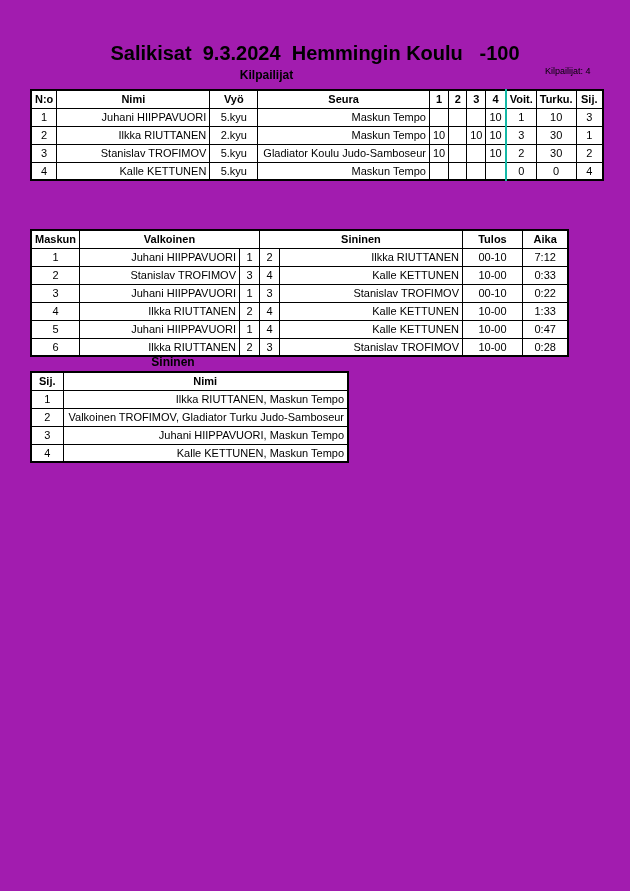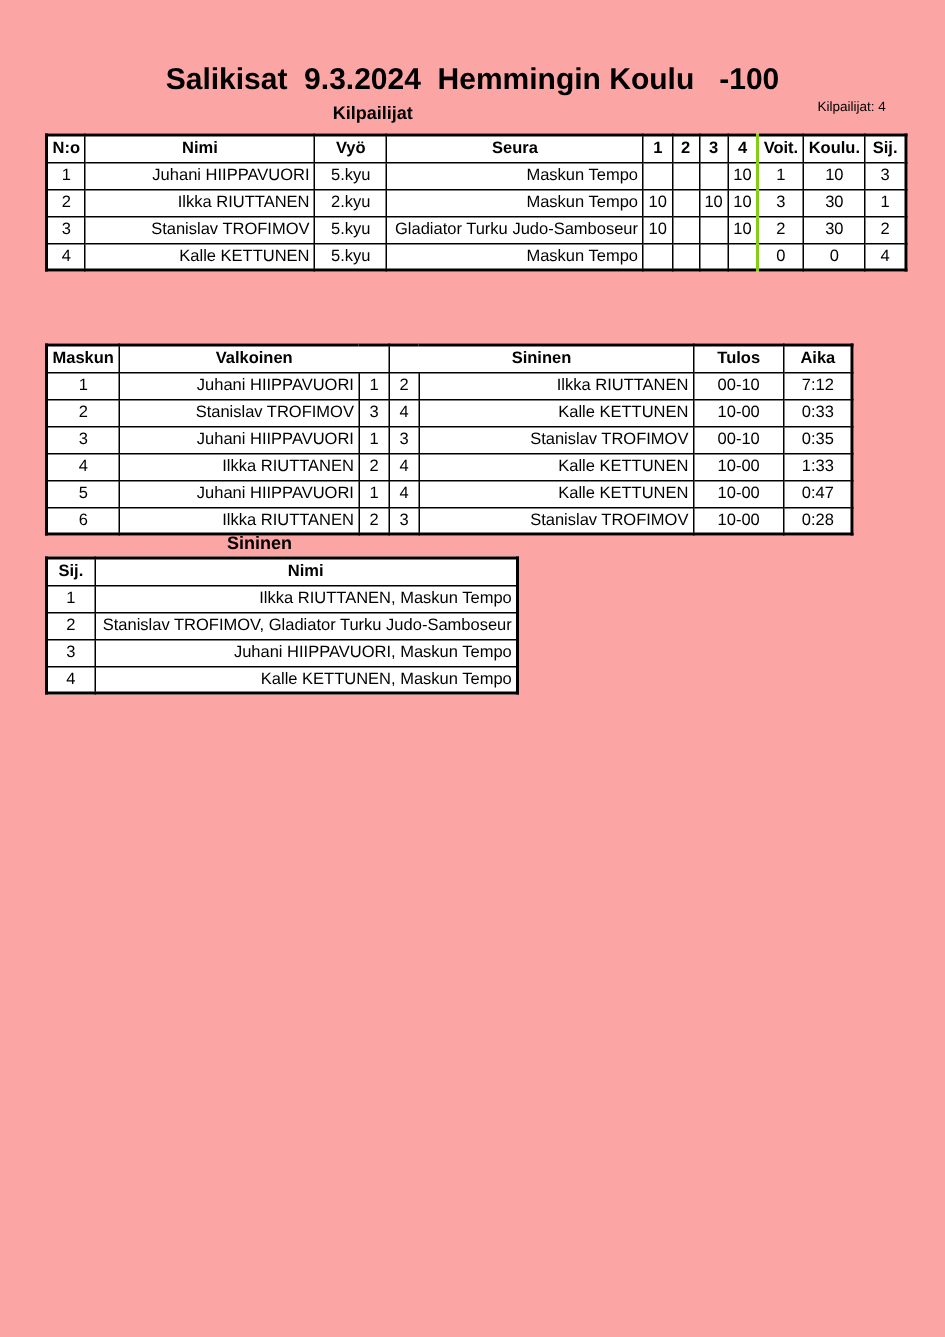--- a/index.html
+++ b/index.html
@@ -2,39 +2,39 @@
 <html><head>
 <meta charset="utf-8">
 <style>
   * { box-sizing: border-box; margin: 0; padding: 0; }
   html, body { background: #888; }
   body { font-family: "Liberation Sans", sans-serif; color: #000; }
   .doc {
     position: relative;
     width: 630px;
     height: 891px;
-    background: #fca5a5;
+    background: #a21caf;
     overflow: hidden;
     margin: 0;
   }
   .title {
     position: absolute;
     top: 42px; left: 0; width: 630px;
     text-align: center;
     font-size: 20px;
     font-weight: bold;
     white-space: pre;
   }
   .section-label {
     position: absolute;
     font-size: 12px;
     font-weight: bold;
     text-align: center;
   }
-  .label-kilpailijat { top: 68px; left: 30px; width: 437px; }
+  .label-kilpailijat { top: 68px; left: 48px; width: 437px; }
   .label-ottelut    { top: 213px; left: 30px; width: 531px; }
   .label-tulokset   { top: 355px; left: 30px; width: 286px; }
   .competitor-count {
     position: absolute;
     top: 66px; left: 545px;
     font-size: 9px;
   }
   table {
     position: absolute;
     border-collapse: collapse;
@@ -48,21 +48,21 @@
     height: 18px;
     font-size: 11px;
     padding: 0 3px;
     vertical-align: middle;
     white-space: nowrap;
     overflow: visible;
   }
   th { font-weight: bold; text-align: center; }
   td.c { text-align: center; }
   td.l { text-align: right; padding-left: 5px; }
-  .thick-left { border-left: 2px solid #84cc16; }
+  .thick-left { border-left: 2px solid #14b8a6; }
   .t-kilpailijat { top: 89px;  left: 30px; }
   .t-ottelut     { top: 229px; left: 30px; }
   .t-tulokset    { top: 371px; left: 30px; }
 </style>
 </head>
 <body>
 
 <div class="doc">
 
   <div class="title">Salikisat  9.3.2024  Hemmingin Koulu   -100</div>
@@ -88,21 +88,21 @@
         <tr>
       <th>N:o</th>
       <th>Nimi</th>
       <th>Vyö</th>
       <th>Seura</th>
       <th>1</th>
       <th>2</th>
       <th>3</th>
       <th>4</th>
       <th class="thick-left">Voit.</th>
-      <th>Koulu.</th>
+      <th>Turku.</th>
       <th>Sij.</th>
     </tr>
     <tr>
       <td class="c">1</td>
       <td class="l">Juhani HIIPPAVUORI</td>
       <td class="c">5.kyu</td>
       <td class="l">Maskun Tempo</td>
       <td class="c"></td>
       <td class="c"></td>
       <td class="c"></td>
@@ -121,21 +121,21 @@
       <td class="c">10</td>
       <td class="c">10</td>
       <td class="c thick-left">3</td>
       <td class="c">30</td>
       <td class="c">1</td>
     </tr>
     <tr>
       <td class="c">3</td>
       <td class="l">Stanislav TROFIMOV</td>
       <td class="c">5.kyu</td>
-      <td class="l">Gladiator Turku Judo-Samboseur</td>
+      <td class="l">Gladiator Koulu Judo-Samboseur</td>
       <td class="c">10</td>
       <td class="c"></td>
       <td class="c"></td>
       <td class="c">10</td>
       <td class="c thick-left">2</td>
       <td class="c">30</td>
       <td class="c">2</td>
     </tr>
     <tr>
       <td class="c">4</td>
@@ -190,21 +190,21 @@
       <td class="c">10-00</td>
       <td class="c">0:33</td>
     </tr>
     <tr>
       <td class="c">3</td>
       <td class="l">Juhani HIIPPAVUORI</td>
       <td class="c">1</td>
       <td class="c">3</td>
       <td class="l">Stanislav TROFIMOV</td>
       <td class="c">00-10</td>
-      <td class="c">0:35</td>
+      <td class="c">0:22</td>
     </tr>
     <tr>
       <td class="c">4</td>
       <td class="l">Ilkka RIUTTANEN</td>
       <td class="c">2</td>
       <td class="c">4</td>
       <td class="l">Kalle KETTUNEN</td>
       <td class="c">10-00</td>
       <td class="c">1:33</td>
     </tr>
@@ -240,21 +240,21 @@
         <tr>
       <th>Sij.</th>
       <th>Nimi</th>
     </tr>
     <tr>
       <td class="c">1</td>
       <td class="l">Ilkka RIUTTANEN, Maskun Tempo</td>
     </tr>
     <tr>
       <td class="c">2</td>
-      <td class="l">Stanislav TROFIMOV, Gladiator Turku Judo-Samboseur</td>
+      <td class="l">Valkoinen TROFIMOV, Gladiator Turku Judo-Samboseur</td>
     </tr>
     <tr>
       <td class="c">3</td>
       <td class="l">Juhani HIIPPAVUORI, Maskun Tempo</td>
     </tr>
     <tr>
       <td class="c">4</td>
       <td class="l">Kalle KETTUNEN, Maskun Tempo</td>
     </tr>
   </tbody>

